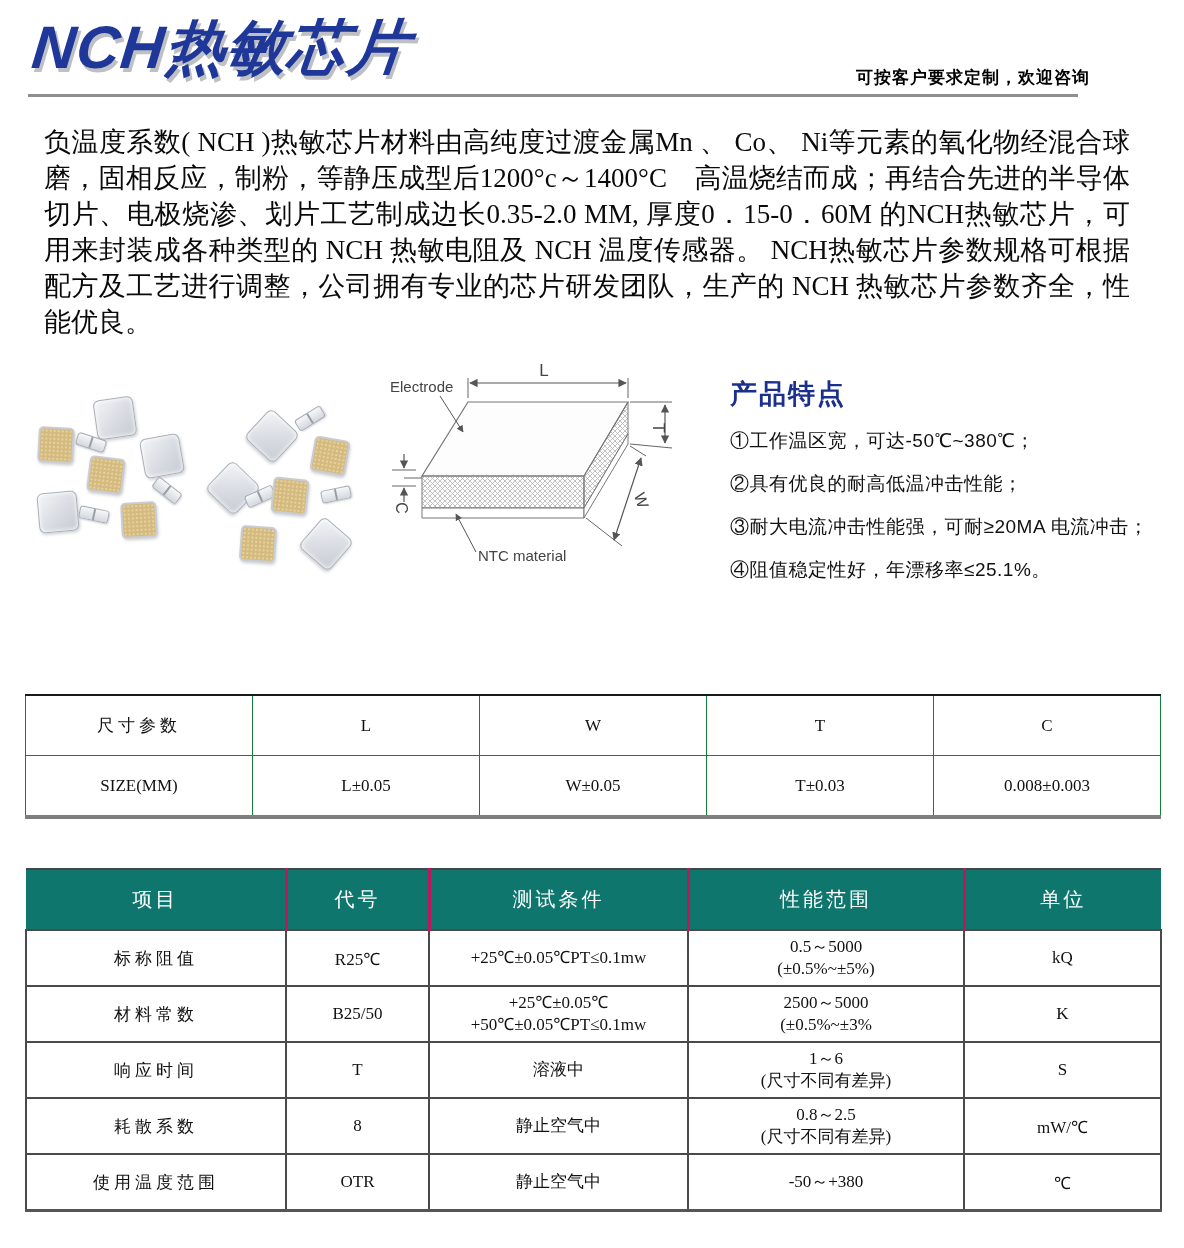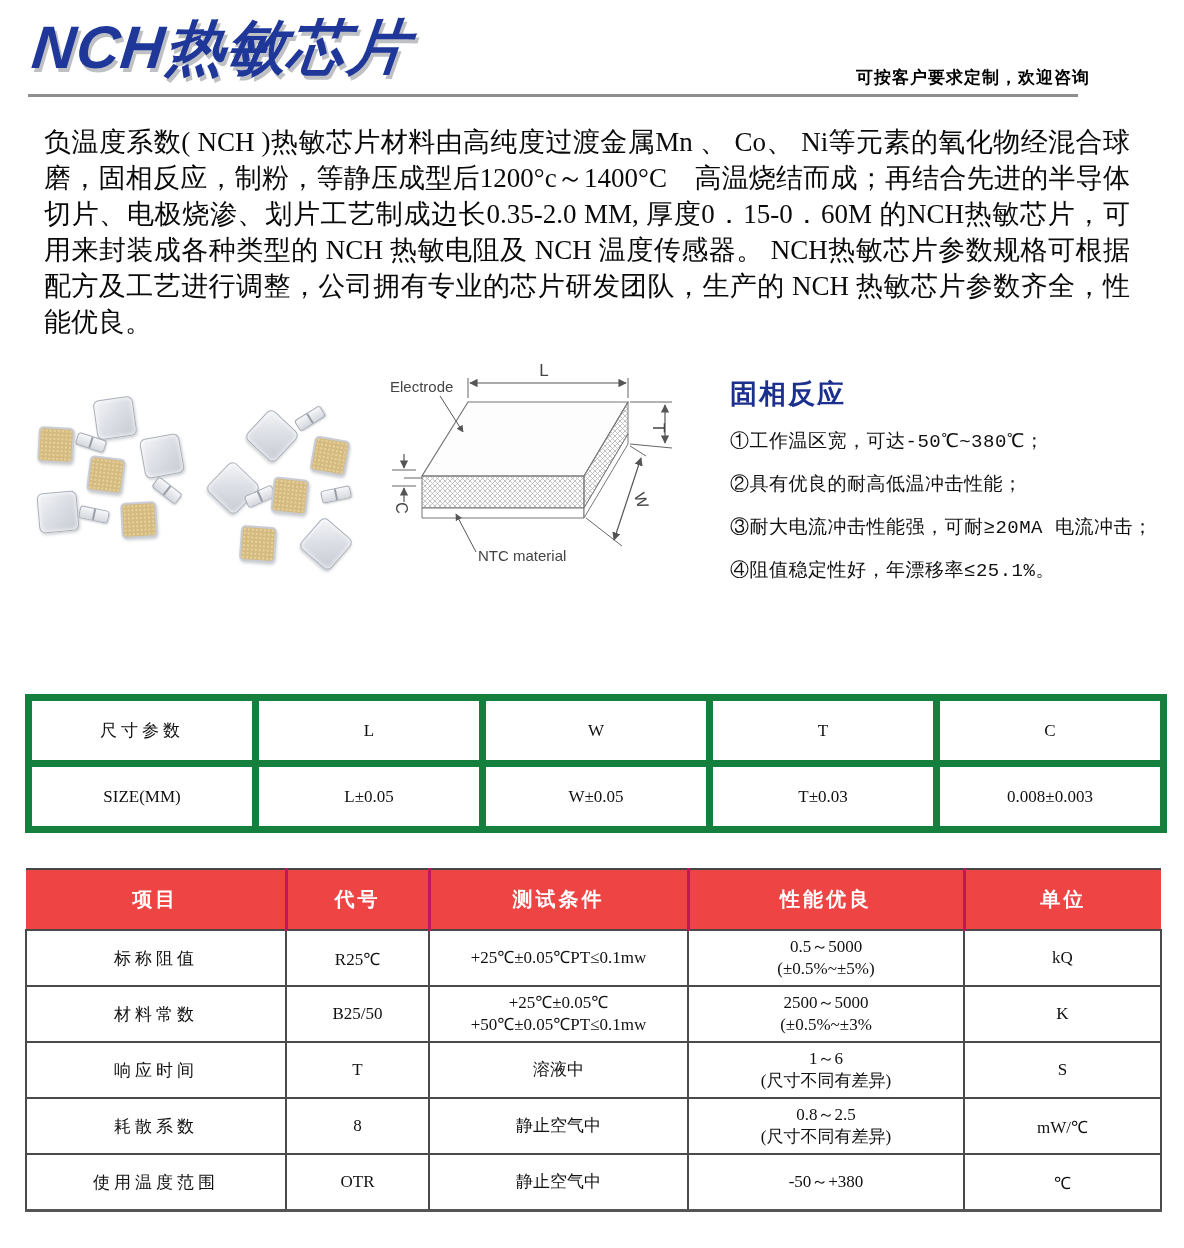--- a/index.html
+++ b/index.html
@@ -38,33 +38,33 @@
 
   
   .diagram{position:absolute;left:360px;top:356px;width:340px;height:224px;}
   .diagram text{font-family:"Liberation Sans",sans-serif;fill:#444;}
 
   
   .features{position:absolute;left:730px;top:376px;width:445px;}
   .features-heading{margin:0 0 16px 0;font-size:27px;font-weight:bold;color:#1b2f8e;
                     font-family:"Liberation Sans",sans-serif;letter-spacing:2px;}
   .feature{font-size:19px;color:#111;margin-bottom:17px;letter-spacing:.5px;
-           font-family:Liberation Mono, monospace;}
+           font-family:Liberation Sans, sans-serif;}
 
   
   table.size{position:absolute;left:25px;top:694px;width:1135px;border-collapse:collapse;
              table-layout:fixed;border-top:2px solid #1a1a1a;border-bottom:4px solid #7e7e7e;}
-  table.size td{border:7px solid #15803d;height:57px;text-align:center;vertical-align:middle;
+  table.size td{border:1px solid #15803d;height:57px;text-align:center;vertical-align:middle;
                 font-size:17px;color:#111;}
   table.size td.lbl{letter-spacing:4px;}
 
   
   table.spec{position:absolute;left:25px;top:868px;width:1135px;border-collapse:collapse;
              table-layout:fixed;border-top:2px solid #454545;border-bottom:3px solid #555;}
-  table.spec th{background:#ef4444;color:#fff;font-size:20px;font-weight:bold;height:57px;
+  table.spec th{background:#0f766e;color:#fff;font-size:20px;font-weight:normal;height:57px;
                 letter-spacing:3px;font-family:"Liberation Sans",sans-serif;vertical-align:middle;}
   table.spec th + th{border-left:3px solid #be185d;}
   table.spec td{border:2px solid #4a4a4a;height:50px;text-align:center;vertical-align:middle;
                 font-size:17px;color:#111;padding:2px;}
   table.spec td.item{letter-spacing:4px;text-align:center;}
   .cell-line{line-height:22px;}
 </style>
 </head>
 <body>
 
@@ -137,21 +137,21 @@
       <text x="36" y="152" font-size="16" text-anchor="middle" transform="rotate(90 36 152)">C</text>
 
       <text x="30" y="36" font-size="15">Electrode</text>
       <line x1="80" y1="40" x2="103" y2="76" stroke="#555" stroke-width="1" marker-end="url(#arr)"></line>
       <text x="118" y="205" font-size="15">NTC material</text>
       <line x1="116" y1="196" x2="96" y2="158" stroke="#555" stroke-width="1" marker-end="url(#arr)"></line>
     </svg>
   </div>
 
   <div class="features">
-    <h2 class="features-heading">固相反应</h2>
+    <h2 class="features-heading">产品特点</h2>
     <div class="feature">①工作温区宽，可达-50℃~380℃；</div>
     <div class="feature">②具有优良的耐高低温冲击性能；</div>
     <div class="feature">③耐大电流冲击性能强，可耐≥20MA 电流冲击；</div>
     <div class="feature">④阻值稳定性好，年漂移率≤25.1%。</div>
   </div>
 
   <table class="size">
     <colgroup>
         <col style="width:227px">
         <col style="width:227px">
@@ -183,21 +183,21 @@
         <col style="width:143px">
         <col style="width:259px">
         <col style="width:276px">
         <col style="width:197px">
       </colgroup>
     <thead>
       <tr>
         <th>项目</th>
         <th>代号</th>
         <th>测试条件</th>
-        <th>性能优良</th>
+        <th>性能范围</th>
         <th>单位</th>
       </tr>
     </thead>
     <tbody>
       <tr>
         <td class="item">标称阻值</td>
         <td>R25℃</td>
         <td>
           <div class="cell-line">+25℃±0.05℃PT≤0.1mw</div>
           <div class="cell-line"></div>

